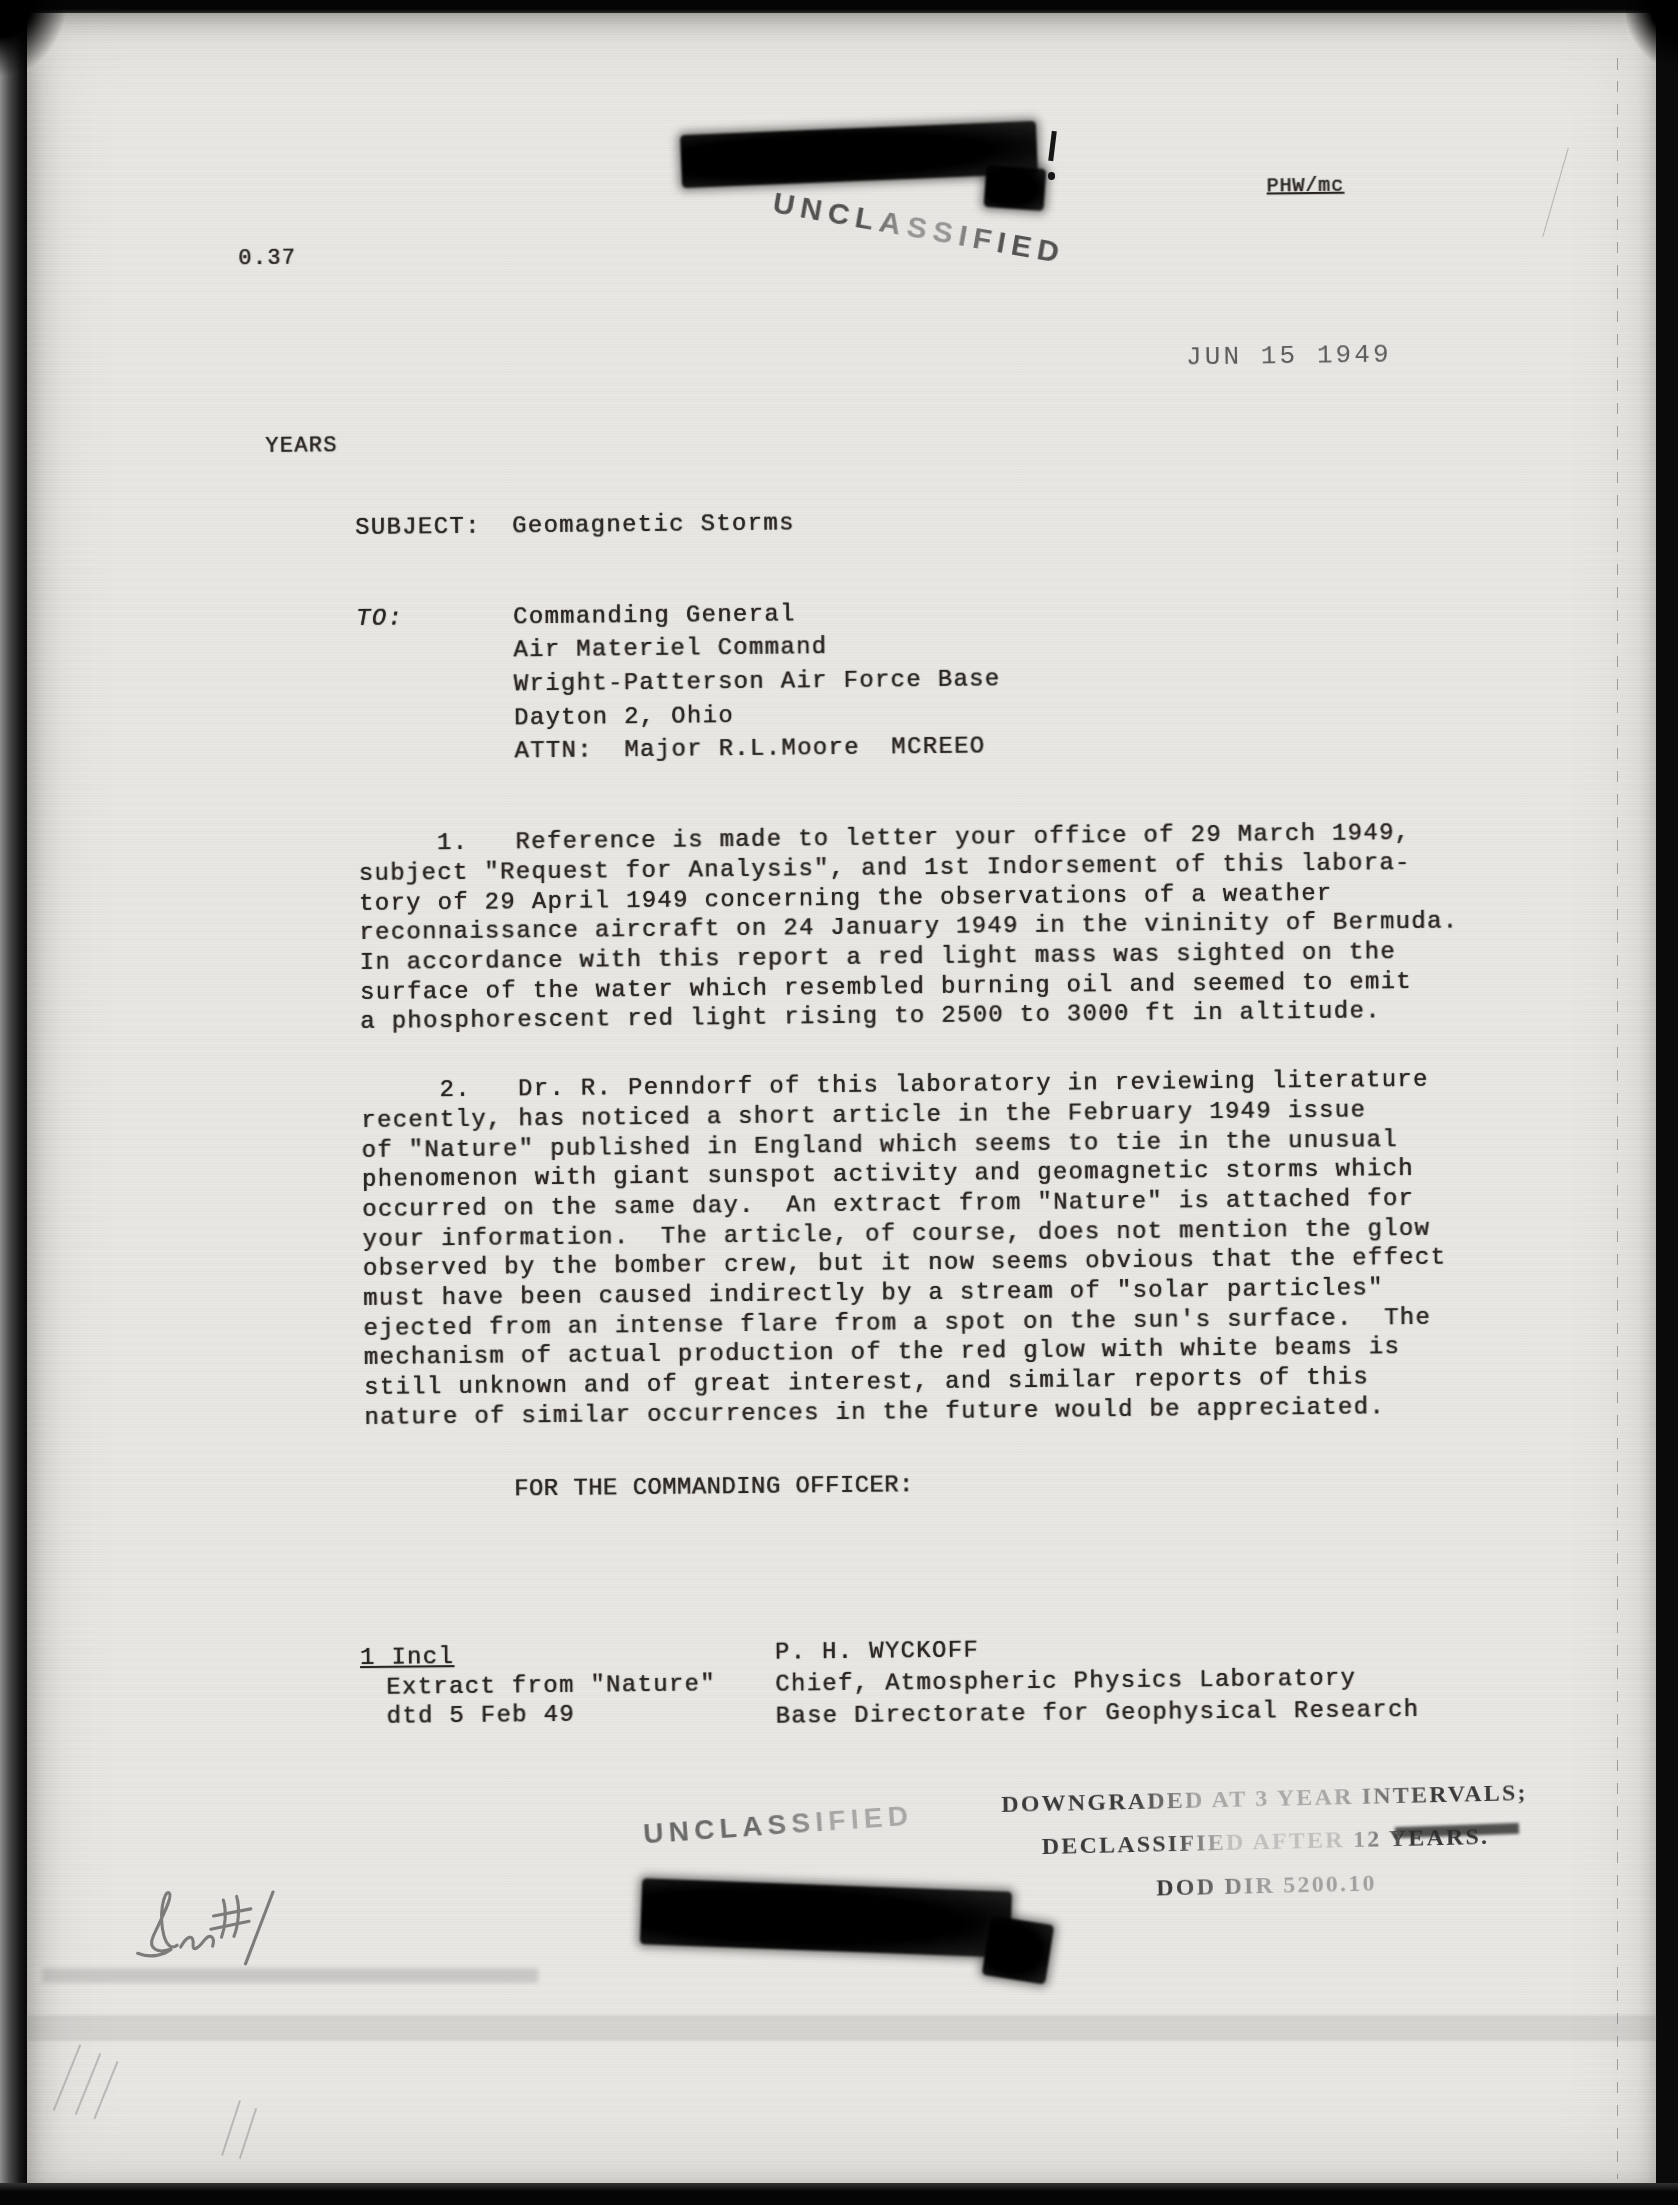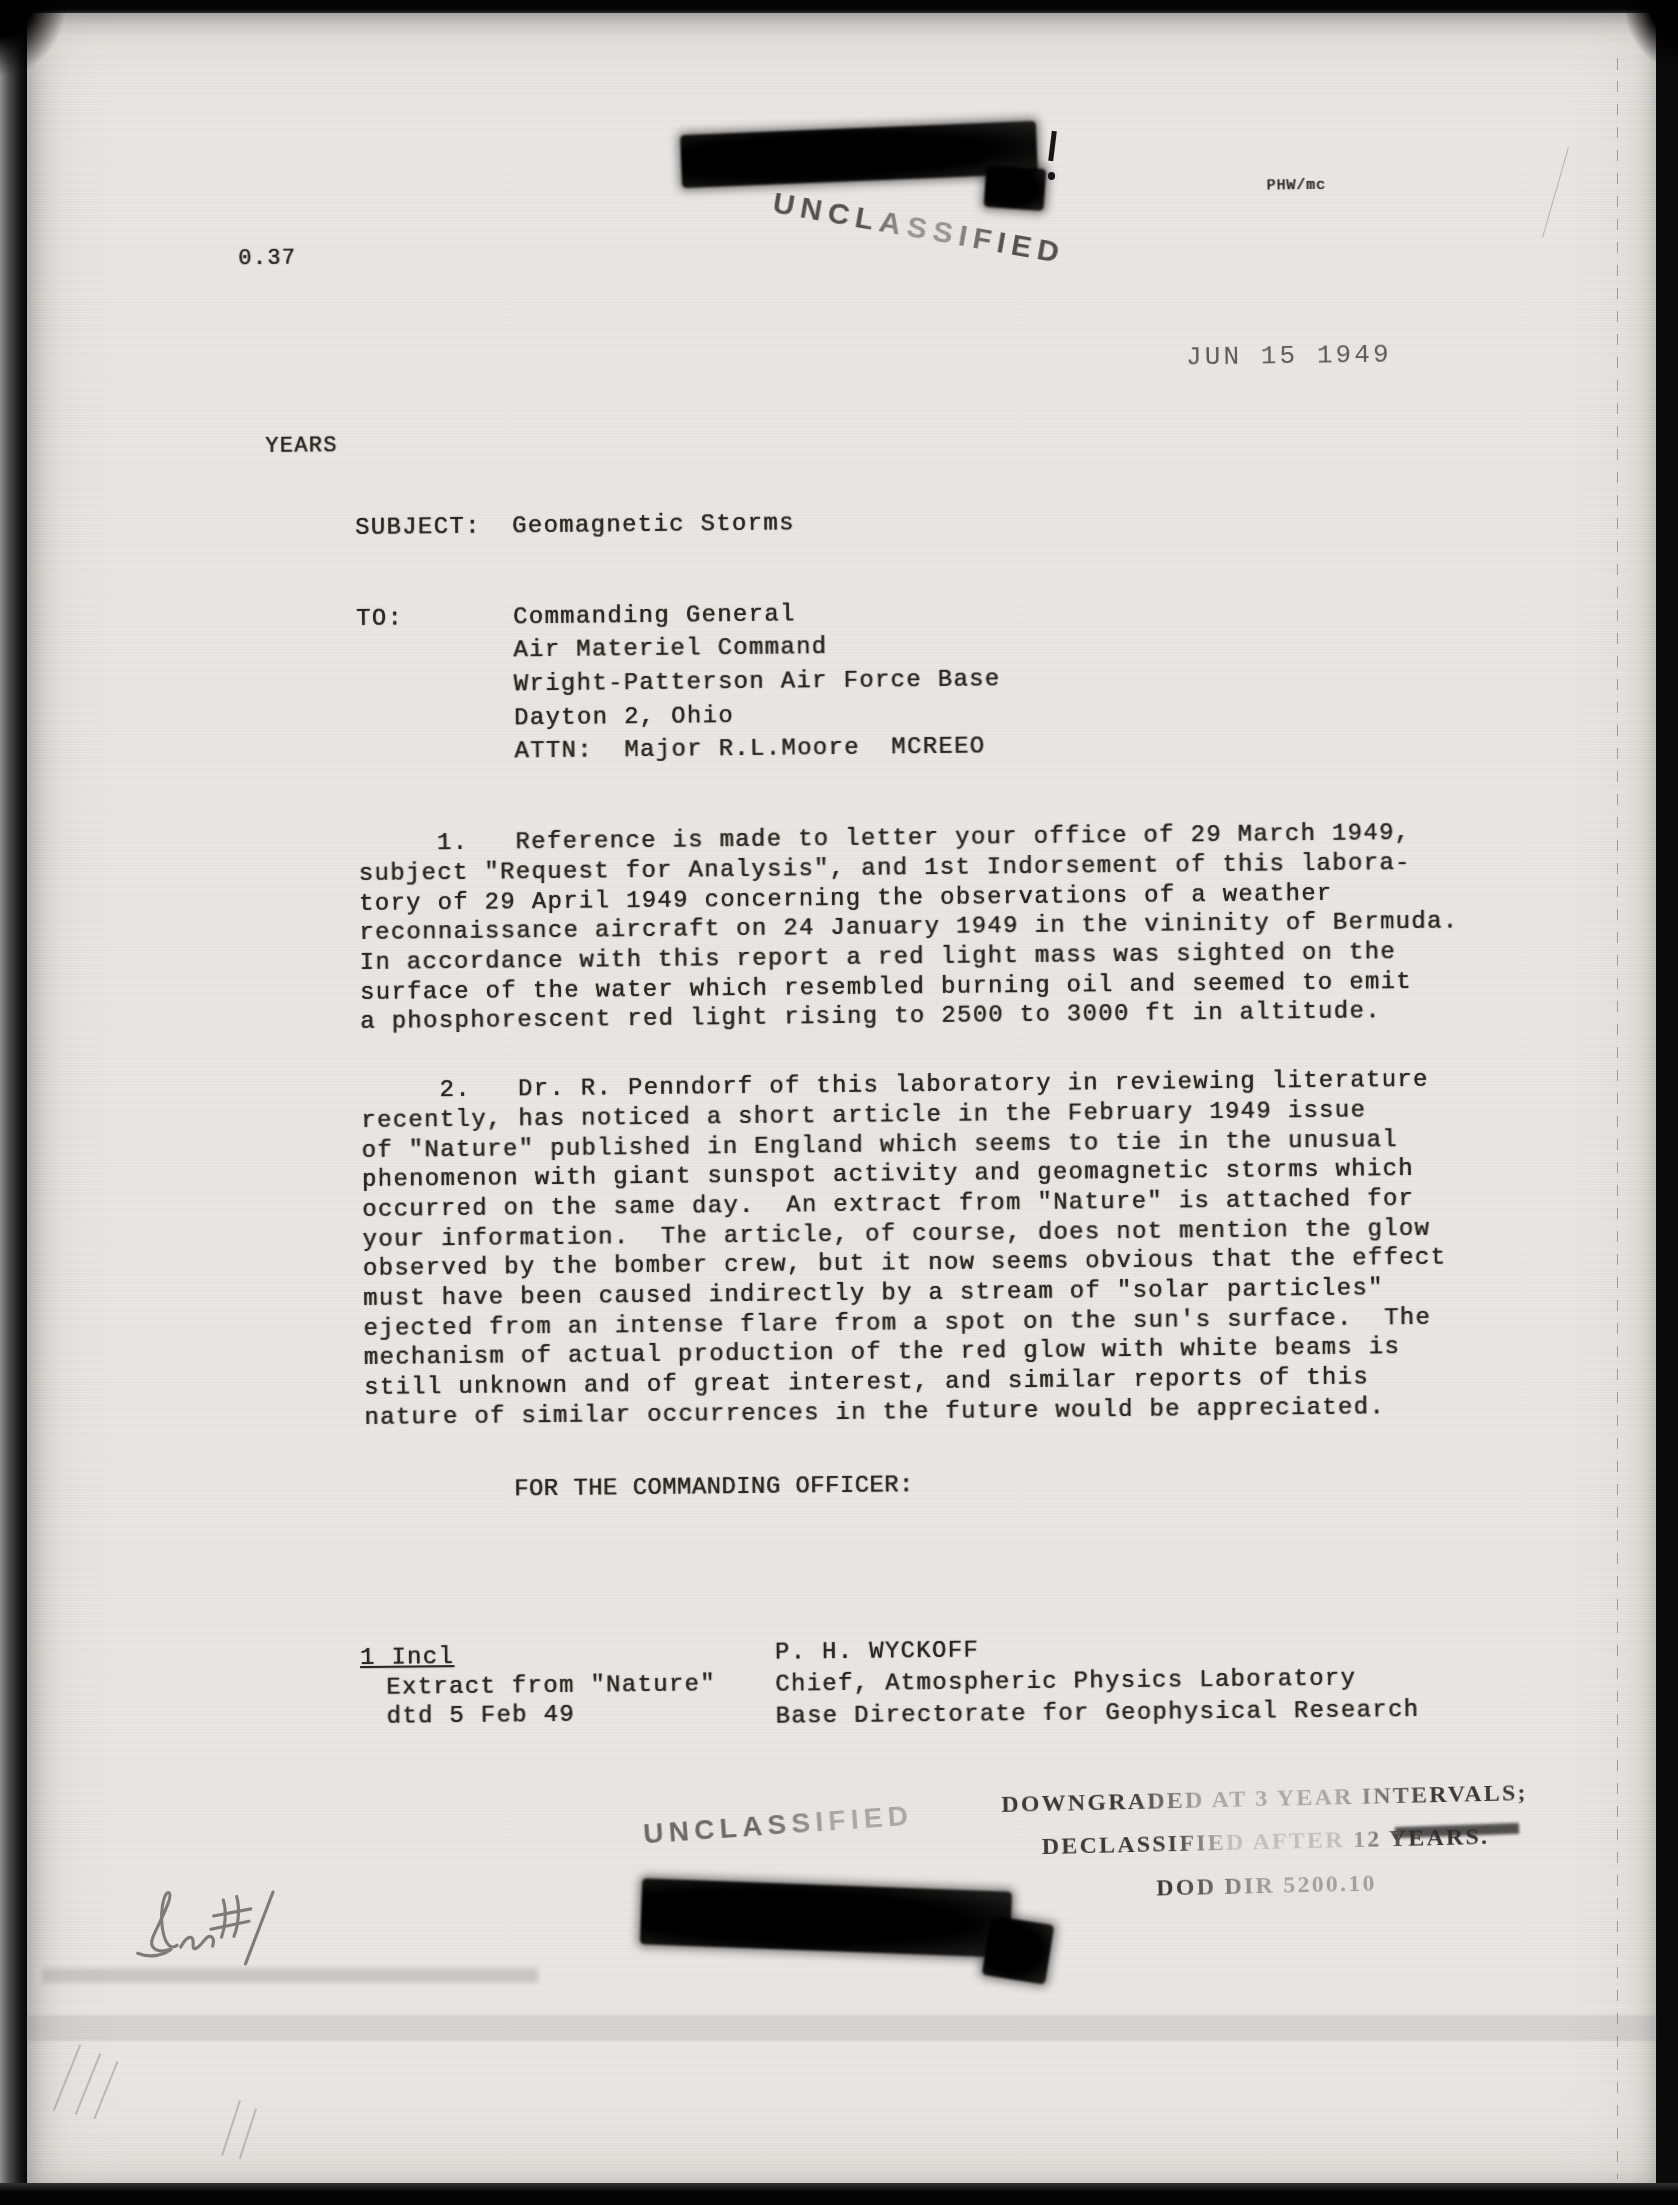--- a/index.html
+++ b/index.html
@@ -17,21 +17,21 @@
   #edge-top{left:0;top:0;width:1679px;height:13.3px;background:linear-gradient(180deg,#050505 70%,#2a2a2a 100%);}
   #edge-right{right:0;top:0;width:23px;height:2205px;}
   #edge-bottom{left:0;bottom:0;width:1679px;height:22px;background:linear-gradient(0deg,#050505 60%,#333 100%);}
   #corner-tl{position:absolute;left:0;top:0;width:66px;height:75px;background:radial-gradient(ellipse at 0 0,#000 35%,rgba(0,0,0,0) 72%);}
   #corner-tr{position:absolute;right:0;top:0;width:53px;height:66px;background:radial-gradient(ellipse at 100% 0,#000 40%,rgba(0,0,0,0) 75%);}
   
   #typed-layer{position:absolute;inset:0;transform:rotate(-0.6deg);transform-origin:50% 45%;filter:blur(0.2px);}
   .typed{position:absolute;font-family:"Liberation Mono","DejaVu Sans Mono",monospace;
          font-size:24px;letter-spacing:1.3px;color:#29241f;white-space:pre;line-height:30px;
          text-shadow:0 0 0.9px rgba(35,30,26,.8),0.4px 0.4px 0.9px rgba(35,30,26,.45);}
-  .typed.small{font-size:15px;letter-spacing:0.9px;}
+  .typed.small{font-size:20px;letter-spacing:0.9px;text-decoration:underline;}
   
   .stamp{position:absolute;white-space:pre;font-weight:bold;}
   #stamp-unclass-top{left:771px;top:211px;font-size:30px;letter-spacing:6.2px;color:#3f3f3f;
       transform:rotate(10deg);filter:blur(0.6px);opacity:.88;
       -webkit-mask-image:linear-gradient(90deg,#000 0 30%,rgba(0,0,0,.55) 45% 60%,#000 78%);
               mask-image:linear-gradient(90deg,#000 0 30%,rgba(0,0,0,.55) 45% 60%,#000 78%);}
   #stamp-date{left:1186px;top:341px;font-size:26px;letter-spacing:3.1px;color:#4d4d4d;font-weight:normal;
       font-family:"Liberation Mono",monospace;transform:rotate(-0.8deg);filter:blur(0.4px);opacity:.9;}
   #stamp-unclass-bottom{left:643px;top:1809px;font-size:28px;letter-spacing:5.3px;color:#4c4c4c;
       transform:rotate(-4deg);filter:blur(0.7px);opacity:.8;
@@ -113,21 +113,21 @@
   <div id="dg-underline"></div>
 
   <div id="typed-layer">
     <div class="typed small" style="left:1275px;top:176px;">PHW/mc</div>
     <div class="typed" style="left:246px;top:238px;font-size:22px;">0.37</div>
     <div class="typed" style="left:271px;top:426px;font-size:22px;">YEARS</div>
 
     <div class="typed" style="left:360px;top:508px;">SUBJECT:</div>
     <div class="typed" style="left:517px;top:508px;">Geomagnetic Storms</div>
 
-    <div class="typed" style="left:360px;top:599px;">TO:</div>
+    <div class="typed" style="left:360px;top:599px;font-style:italic;">TO:</div>
     <div class="typed" style="left:517px;top:599px;">Commanding General</div>
     <div class="typed" style="left:517px;top:632px;">Air Materiel Command</div>
     <div class="typed" style="left:517px;top:666px;">Wright-Patterson Air Force Base</div>
     <div class="typed" style="left:517px;top:700px;">Dayton 2, Ohio</div>
     <div class="typed" style="left:517px;top:733px;">ATTN:  Major R.L.Moore  MCREEO</div>
 
     <div class="typed" style="left:360px;top:824px;">     1.   Reference is made to letter your office of 29 March 1949,</div>
     <div class="typed" style="left:360px;top:854px;">subject "Request for Analysis", and 1st Indorsement of this labora-</div>
     <div class="typed" style="left:360px;top:884px;">tory of 29 April 1949 concerning the observations of a weather</div>
     <div class="typed" style="left:360px;top:913px;">reconnaissance aircraft on 24 January 1949 in the vininity of Bermuda.</div>

